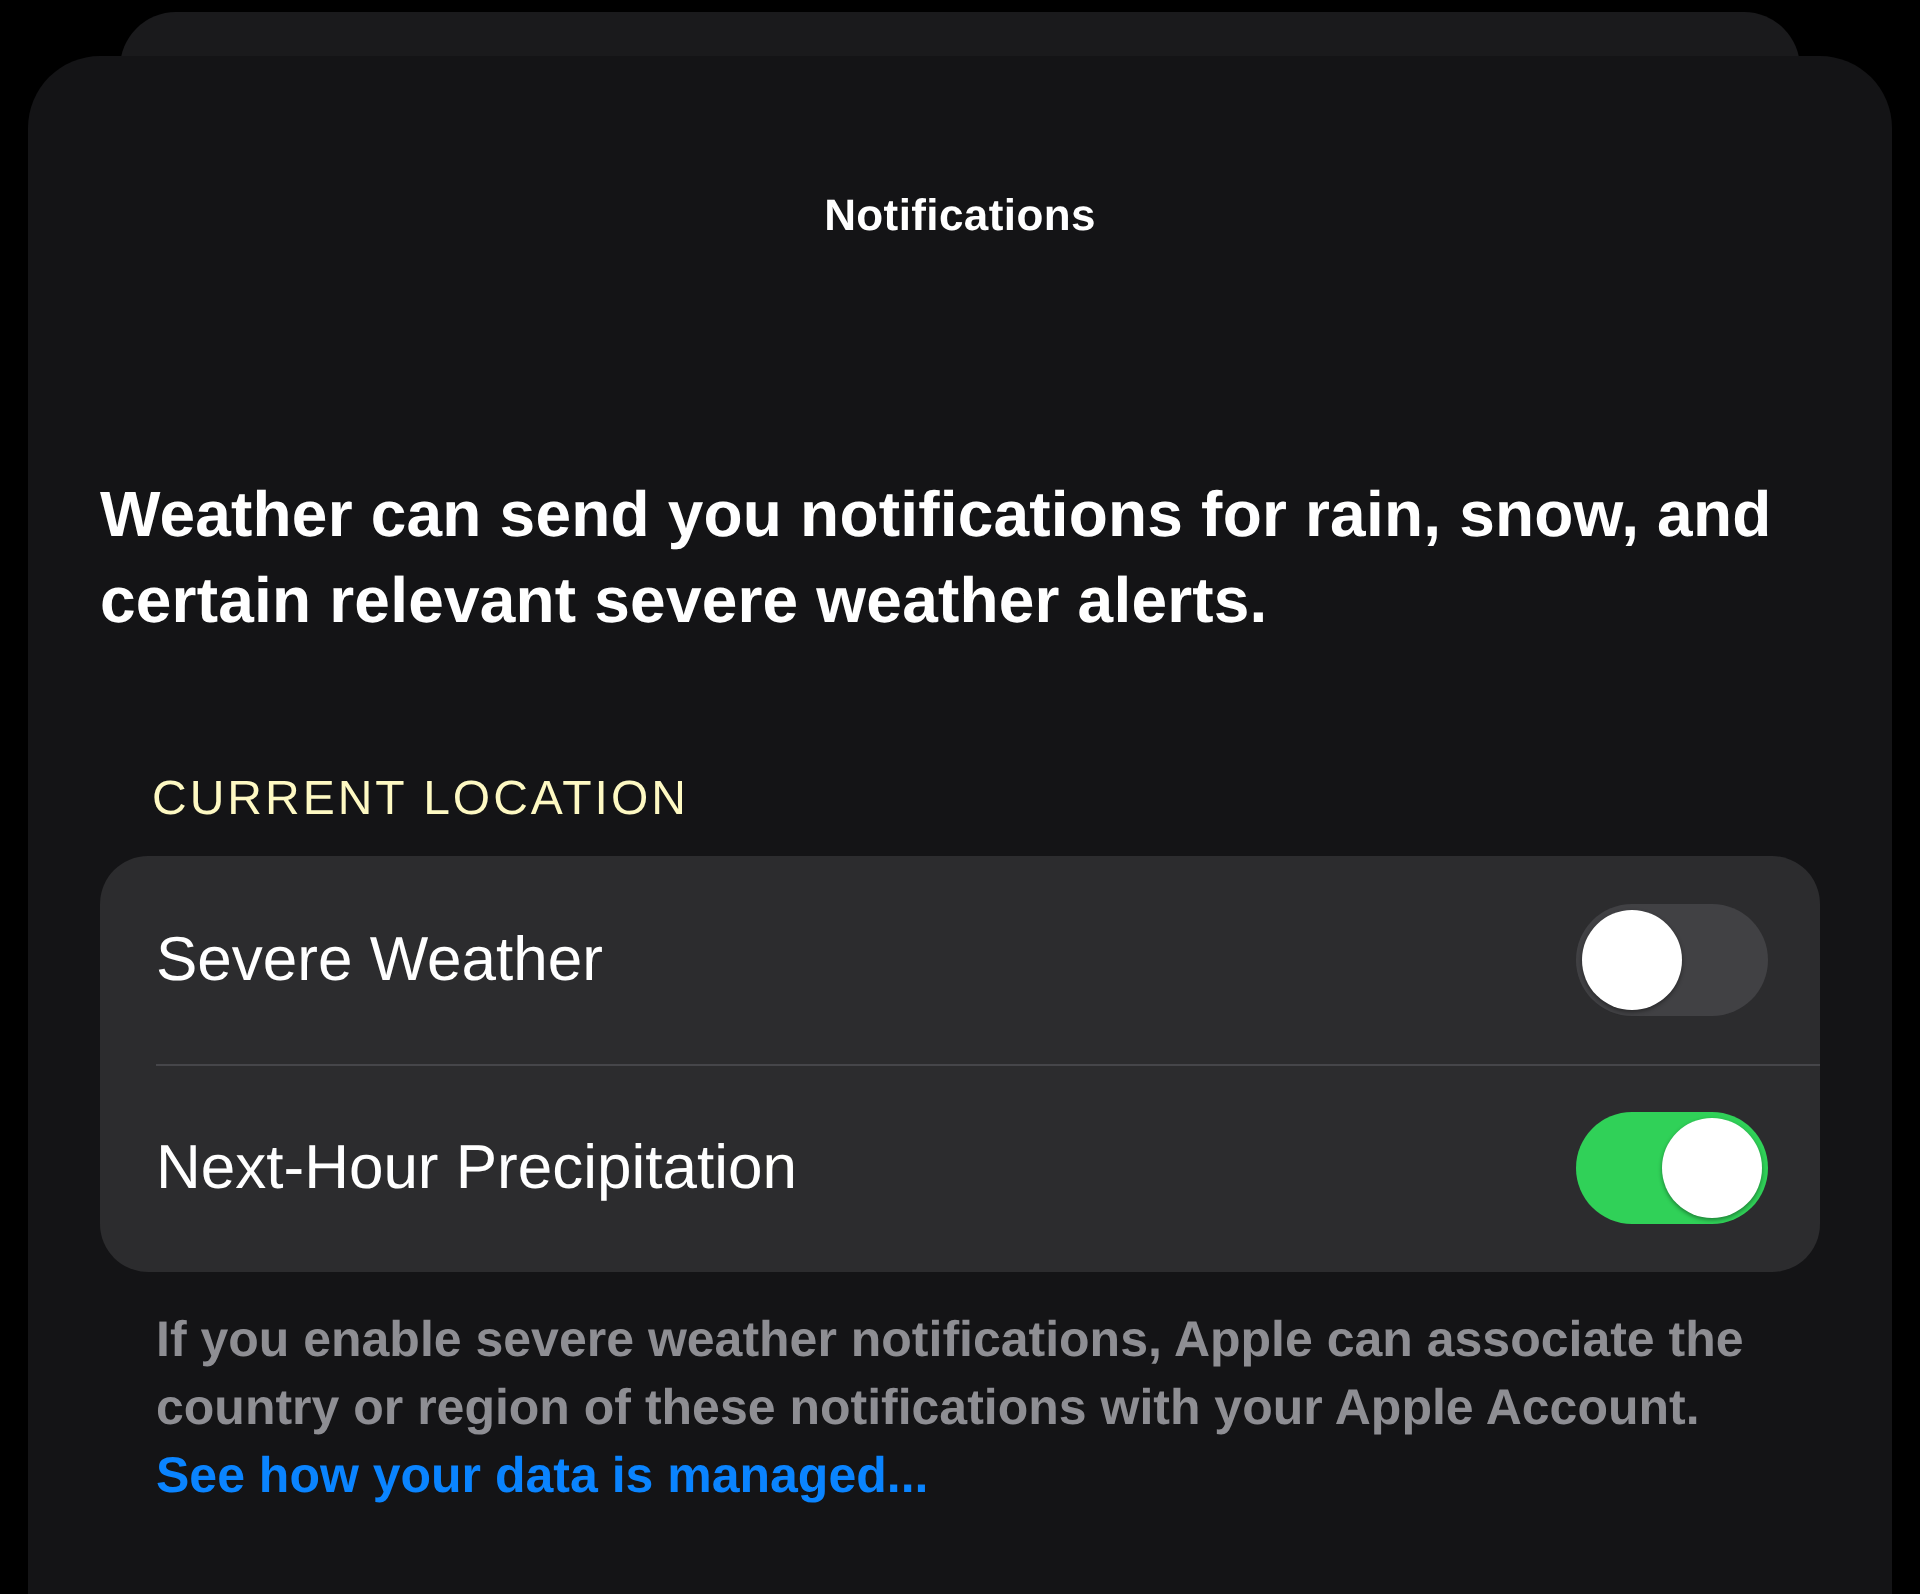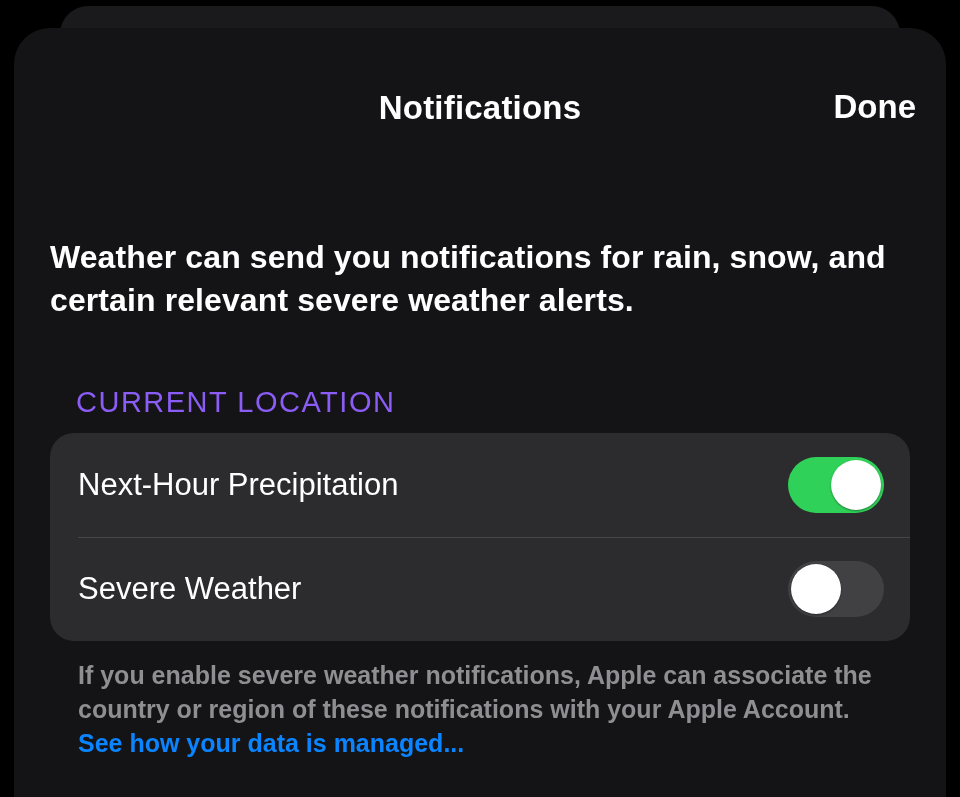--- a/index.html
+++ b/index.html
@@ -31,21 +31,21 @@
     }
     .nav {
       position: relative;
       height: 56px;
       display: flex;
       align-items: center;
       justify-content: center;
     }
     .nav-title {
       color: #fff;
-      font-size: 33px;
+      font-size: 22px;
       font-weight: 600;
       letter-spacing: 0.2px;
     }
     .nav-done {
       position: absolute;
       right: 30px;
       top: 8px;
       color: #fff;
       font-size: 33px;
       font-weight: 600;
@@ -56,22 +56,22 @@
       font-size: 32px;
       line-height: 1.35;
       font-weight: 700;
       padding: 100px 36px 0 36px;
       letter-spacing: 0.1px;
     }
     .section {
       padding: 64px 36px 0 36px;
     }
     .section-header {
-      color: #8b5cf6;
-      font-size: 29px;
+      color: #fef9c3;
+      font-size: 24px;
       font-weight: 400;
       letter-spacing: 1.5px;
       padding: 0 0 14px 26px;
     }
     .group {
       background: #2c2c2e;
       border-radius: 24px;
       overflow: hidden;
     }
     .row {
@@ -133,40 +133,39 @@
   </style>
 </head>
 <body>
 
 <div class="back-card"></div>
 
 <div class="sheet">
 
   <div class="nav">
     <div class="nav-title">Notifications</div>
-    <div class="nav-done">Done</div>
   </div>
 
   <div class="intro">Weather can send you notifications for rain, snow, and certain relevant severe weather alerts.</div>
 
   <div class="section">
     <div class="section-header">CURRENT LOCATION</div>
 
     <div class="group">
 
       <div class="row">
-        <div class="row-label">Next-Hour Precipitation</div>
-        <div class="switch on">
+        <div class="row-label">Severe Weather</div>
+        <div class="switch off">
           <div class="knob"></div>
         </div>
       </div>
 
       <div class="row">
-        <div class="row-label">Severe Weather</div>
-        <div class="switch off">
+        <div class="row-label">Next-Hour Precipitation</div>
+        <div class="switch on">
           <div class="knob"></div>
         </div>
       </div>
 
     </div>
 
     <div class="footer-note">
       <span>If you enable severe weather notifications, Apple can associate the country or region of these notifications with your Apple Account. </span><span class="footer-link">See how your data is managed...</span>
     </div>
   </div>

